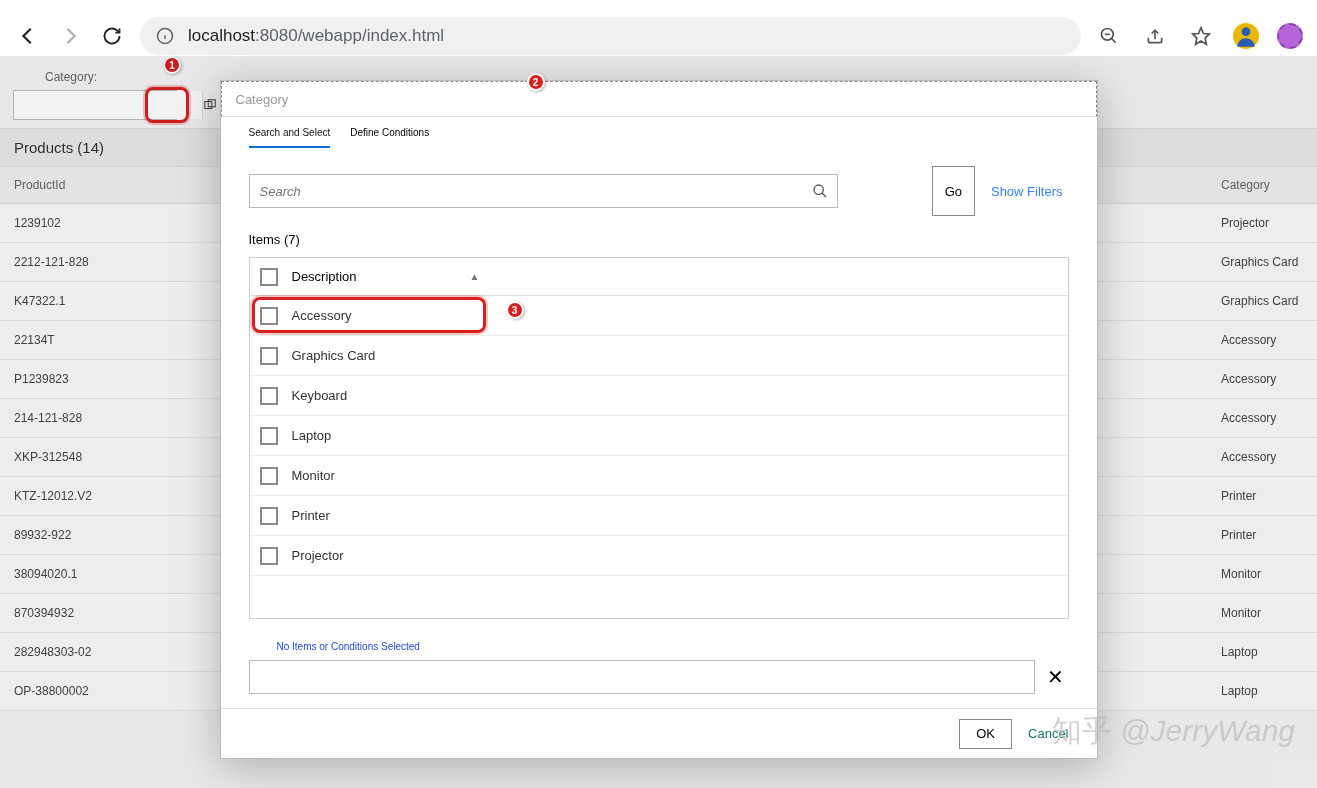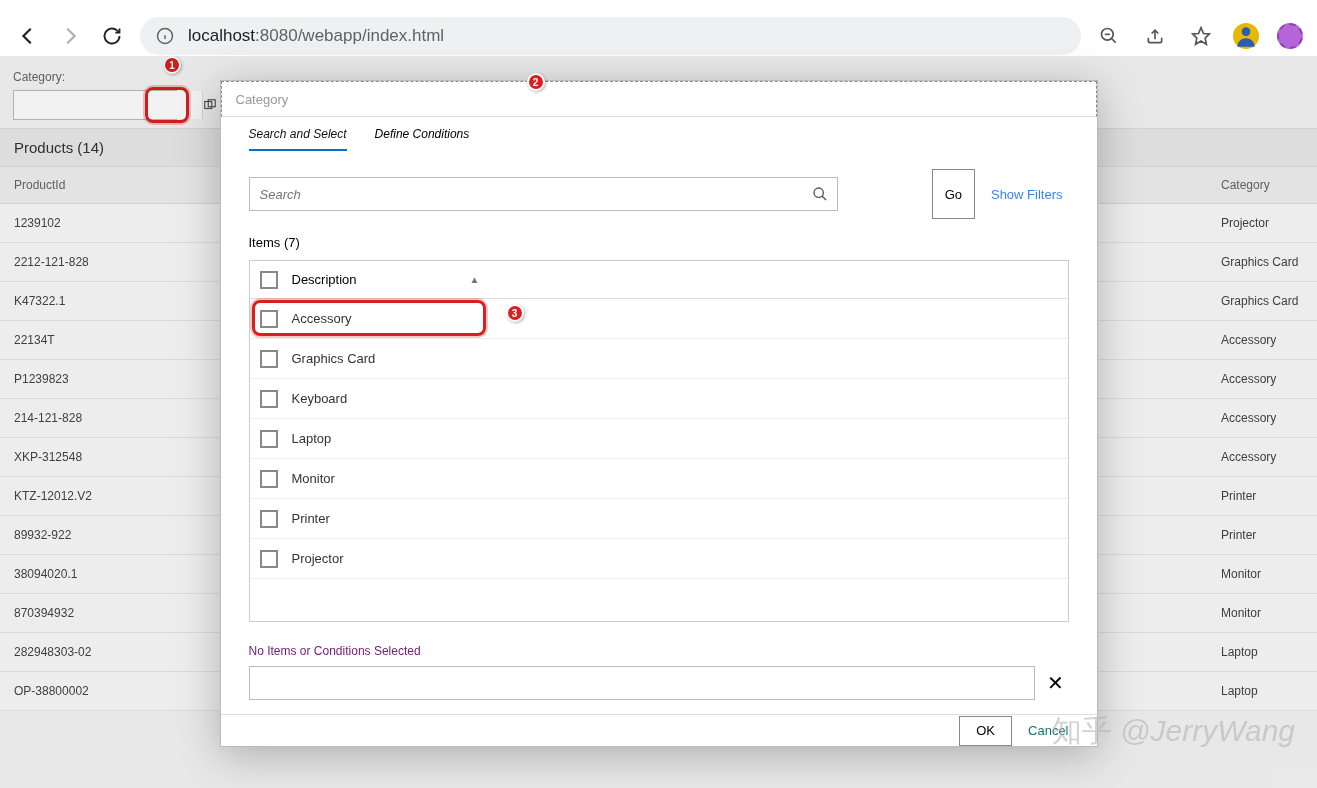--- a/index.html
+++ b/index.html
@@ -12,63 +12,63 @@
 .url-bar { flex: 1; height: 38px; background: #eef0f1; border-radius: 19px; display: flex; align-items: center; padding: 0 16px; gap: 14px; color: #555; font-size: 17px; }
 .url-bar .url { color: #5f6367; }
 .url-bar .url b { color: #202124; font-weight: 400; }
 .right-icons { display: flex; align-items: center; gap: 18px; }
 .avatar { width: 26px; height: 26px; border-radius: 50%; }
 
 
 .page-bg { position: absolute; inset: 56px 0 0 0; background: #f5f5f5; padding-top: 14px; }
 .overlay-shade { position: absolute; inset: 0; background: rgba(0,0,0,0.05); }
 .filter-row { padding: 0 13px 8px; position: relative; }
-.filter-label { font-size: 12px; color: #666; }
+.filter-label { font-size: 12px; color: #666; margin-left: 32px; }
 .filter-input-wrap { margin-top: 6px; width: 164px; height: 30px; border: 1px solid #bbb; display: flex; align-items: center; background: #fff; position: relative; }
 .filter-input { flex: 1; border: none; padding: 0 6px; font-size: 13px; height: 100%; outline: none; }
 .vh-btn { width: 30px; height: 28px; display: flex; align-items: center; justify-content: center; cursor: pointer; border-left: 1px solid #ddd; }
 .red-ring { position: absolute; border: 3px solid #d82020; border-radius: 8px; pointer-events: none; box-shadow: 0 0 0 2px rgba(216,32,32,.25); }
 .step-badge { position: absolute; width: 18px; height: 18px; background: #d82020; color: #fff; border-radius: 50%; font-size: 10px; font-weight: bold; display: flex; align-items: center; justify-content: center; border: 2px solid #fff; box-shadow: 1px 1px 3px rgba(0,0,0,.3); }
 
 .products-header { background: #e9e9e9; padding: 10px 14px; font-size: 15px; color: #333; border-top: 1px solid #ddd; border-bottom: 1px solid #ddd; }
 .table { width: 100%; border-collapse: collapse; }
 .table th { text-align: left; font-weight: normal; font-size: 12px; color: #666; padding: 11px 14px; border-bottom: 1px solid #ddd; background: #f0f0f0; }
 .table td { font-size: 12px; color: #444; padding: 12px 14px; border-bottom: 1px solid #e6e6e6; background: #fafafa; }
 .col-cat { width: 110px; }
 
 
 .dialog-backdrop { position: absolute; inset: 56px 0 0 0; display: flex; justify-content: center; align-items: flex-start; padding-top: 24px; }
 .dialog { width: 878px; background: #fff; border: 1px solid #bbb; box-shadow: 0 8px 40px rgba(0,0,0,.25); position: relative; display: flex; flex-direction: column; }
 .dialog-header { height: 36px; border: 1px dashed #888; border-bottom: 1px solid #ddd; display: flex; align-items: center; padding: 0 14px; font-size: 13px; color: #999; }
-.tabs { padding: 10px 28px 0; display: flex; gap: 28px; font-size: 12px; font-style: italic; }
+.tabs { padding: 10px 28px 0; display: flex; gap: 20px; font-size: 10px; }
 .tab { padding-bottom: 8px; cursor: pointer; border-bottom: 2px solid transparent; }
 .tab.active { border-bottom-color: #0a6ed1; color: #111; }
 
 .search-row { padding: 18px 28px 10px; display: flex; align-items: center; gap: 10px; }
 .search-box { flex: 1; display: flex; align-items: center; border: 1px solid #bbb; height: 34px; gap: 28px; }
 .search-box input { flex: 1; border: none; padding: 0 10px; font-size: 13px; font-style: italic; color: #888; outline: none; }
 .search-box .sicon { width: 34px; display: flex; align-items: center; justify-content: center; }
 .go-btn { height: 50px; padding: 0 12px; border: 1px solid #888; background: #fff; font-size: 13px; cursor: pointer; }
 .show-filters { font-size: 13px; color: #3b82f6; cursor: pointer; padding: 0 6px; }
 
 .items-label { padding: 6px 28px 10px; font-size: 13px; }
 .items-box { margin: 0 28px; border: 1px solid #ccc; height: 362px; display: flex; flex-direction: column; }
 .items-head { display: flex; align-items: center; height: 38px; border-bottom: 1px solid #ddd; }
 .chk { width: 18px; height: 18px; border: 2px solid #888; margin: 0 14px 0 10px; cursor: pointer; }
 .col-desc { flex: 0 0 200px; display: flex; align-items: center; font-size: 13px; }
 .sort-icon { color: #777; font-size: 10px; margin-left: auto; margin-right: 12px; }
 .item-row { display: flex; align-items: center; height: 40px; border-bottom: 1px solid #eee; position: relative; }
 .item-row span { font-size: 13px; color: #333; }
 
-.selected-label { padding: 22px 28px 8px; font-size: 12px; color: #701a75; }
+.selected-label { padding: 22px 28px 8px; font-size: 10px; color: #1d4ed8; margin-left: 28px; }
 .token-row { padding: 0 28px 14px; display: flex; align-items: center; gap: 8px; }
 .token-input { flex: 1; height: 34px; border: 1px solid #bbb; }
 .x-btn { width: 26px; height: 26px; display: flex; align-items: center; justify-content: center; font-size: 20px; cursor: pointer; }
 
-.dialog-footer { border-top: 1px solid #ddd; height: 32px; display: flex; align-items: center; justify-content: flex-end; gap: 16px; padding: 0 28px; }
+.dialog-footer { border-top: 1px solid #ddd; height: 50px; display: flex; align-items: center; justify-content: flex-end; gap: 16px; padding: 0 28px; }
 .ok-btn { height: 30px; padding: 0 16px; border: 1px solid #888; background: #fff; font-size: 13px; cursor: pointer; }
 .cancel-btn { font-size: 13px; color: #0f766e; cursor: pointer; background: none; border: none; }
 
 .watermark { position: absolute; right: 22px; bottom: 36px; font-size: 30px; color: rgba(180,180,180,.6); font-style: italic; pointer-events: none; }
 .watermark .cn { font-style: normal; }
 </style>
 </head>
 <body>
 
 <div class="browser-bar">

